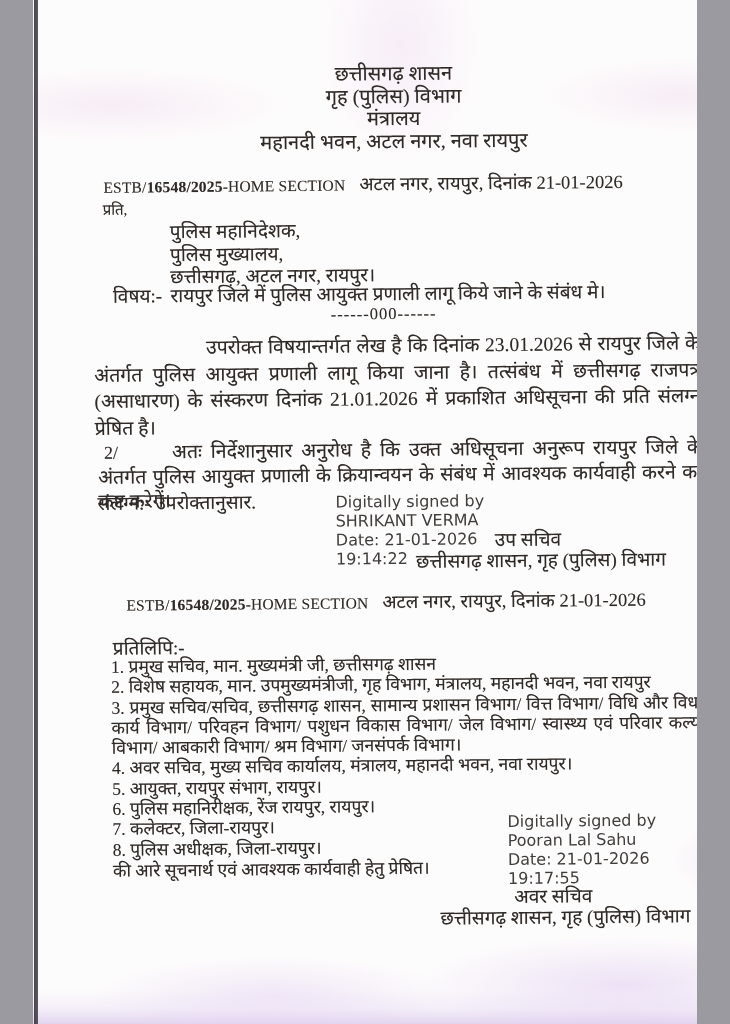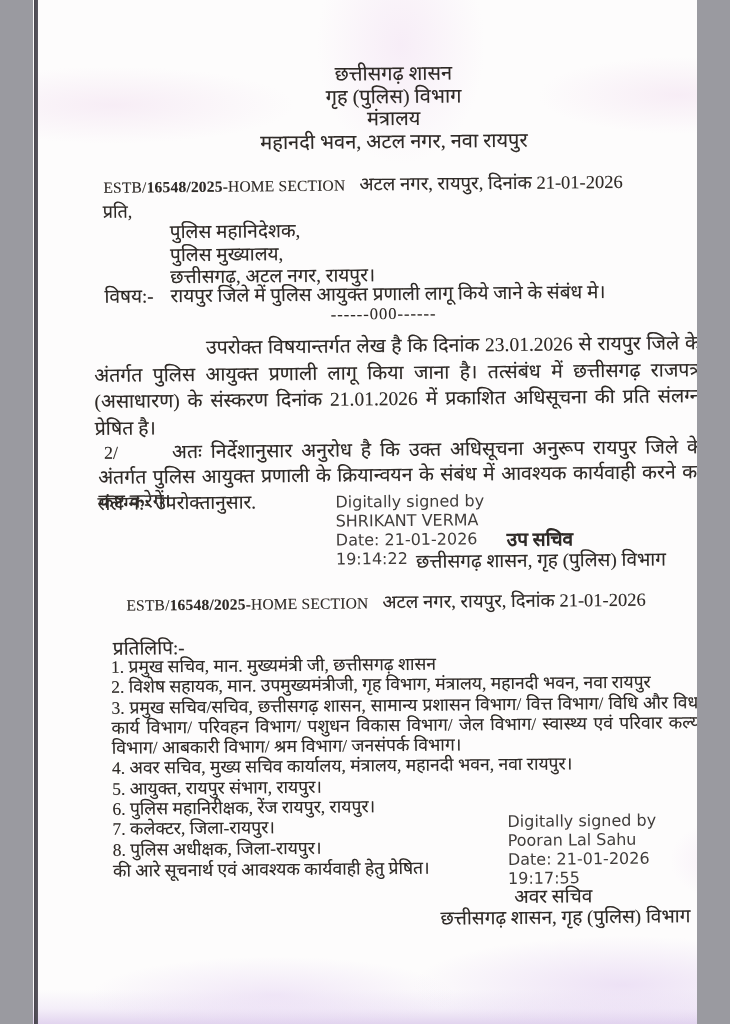--- a/index.html
+++ b/index.html
@@ -51,24 +51,24 @@
   .ref-line {
     font-size: 15.5px;
     letter-spacing: 0.2px;
     white-space: nowrap;
   }
   .ref-line .hindi-part {
     font-size: 18.5px;
     margin-left: 14px;
     letter-spacing: 0;
   }
-  .salutation { font-size: 18px; }
+  .salutation { font-size: 15px; }
   .addressee { font-size: 19px; line-height: 22.5px; }
   .subject-row { display: flex; font-size: 19px; width: 620px; }
-  .subject-row .subject-label { flex: 0 0 66px; }
+  .subject-row .subject-label { flex: 0 0 66px; text-align: center; }
   .divider-row {
     top: 304px; left: 0; width: 706px;
     text-align: center;
     font-size: 16.5px;
     letter-spacing: 1px;
   }
   .para1 {
     top: 333px; left: 63px; width: 606px;
     font-size: 19.5px;
     line-height: 26.5px;
@@ -148,21 +148,21 @@
     </div>
 
     <div class="abs enclosure">संलग्न:- उपरोक्तानुसार.</div>
 
     <div class="abs digital-sig" style="top:492px;left:303px;">
       <div>Digitally signed by</div>
       <div>SHRIKANT VERMA</div>
       <div>Date: 21-01-2026</div>
       <div>19:14:22</div>
     </div>
-    <div class="abs sig-designation" style="top:527px;left:474px;font-weight:bold;">उप सचिव</div>
+    <div class="abs sig-designation" style="top:527px;left:462px;">उप सचिव</div>
     <div class="abs sig-department" style="top:548px;left:383px;">छत्तीसगढ़ शासन, गृह (पुलिस) विभाग</div>
 
     <div class="abs ref-line" style="top:588px;left:93px;">
       <span>ESTB/</span><b>16548/2025</b><span>-HOME SECTION</span><span class="hindi-part">अटल नगर, रायपुर, दिनांक 21-01-2026</span>
     </div>
 
     <div class="abs pratilipi-label" style="top:632px;left:79px;">प्रतिलिपि:-</div>
     <div class="abs copy-list">
         <div class="copy-item">1. प्रमुख सचिव, मान. मुख्यमंत्री जी, छत्तीसगढ़ शासन</div>
         <div class="copy-item">2. विशेष सहायक, मान. उपमुख्यमंत्रीजी, गृह विभाग, मंत्रालय, महानदी भवन, नवा रायपुर</div>

